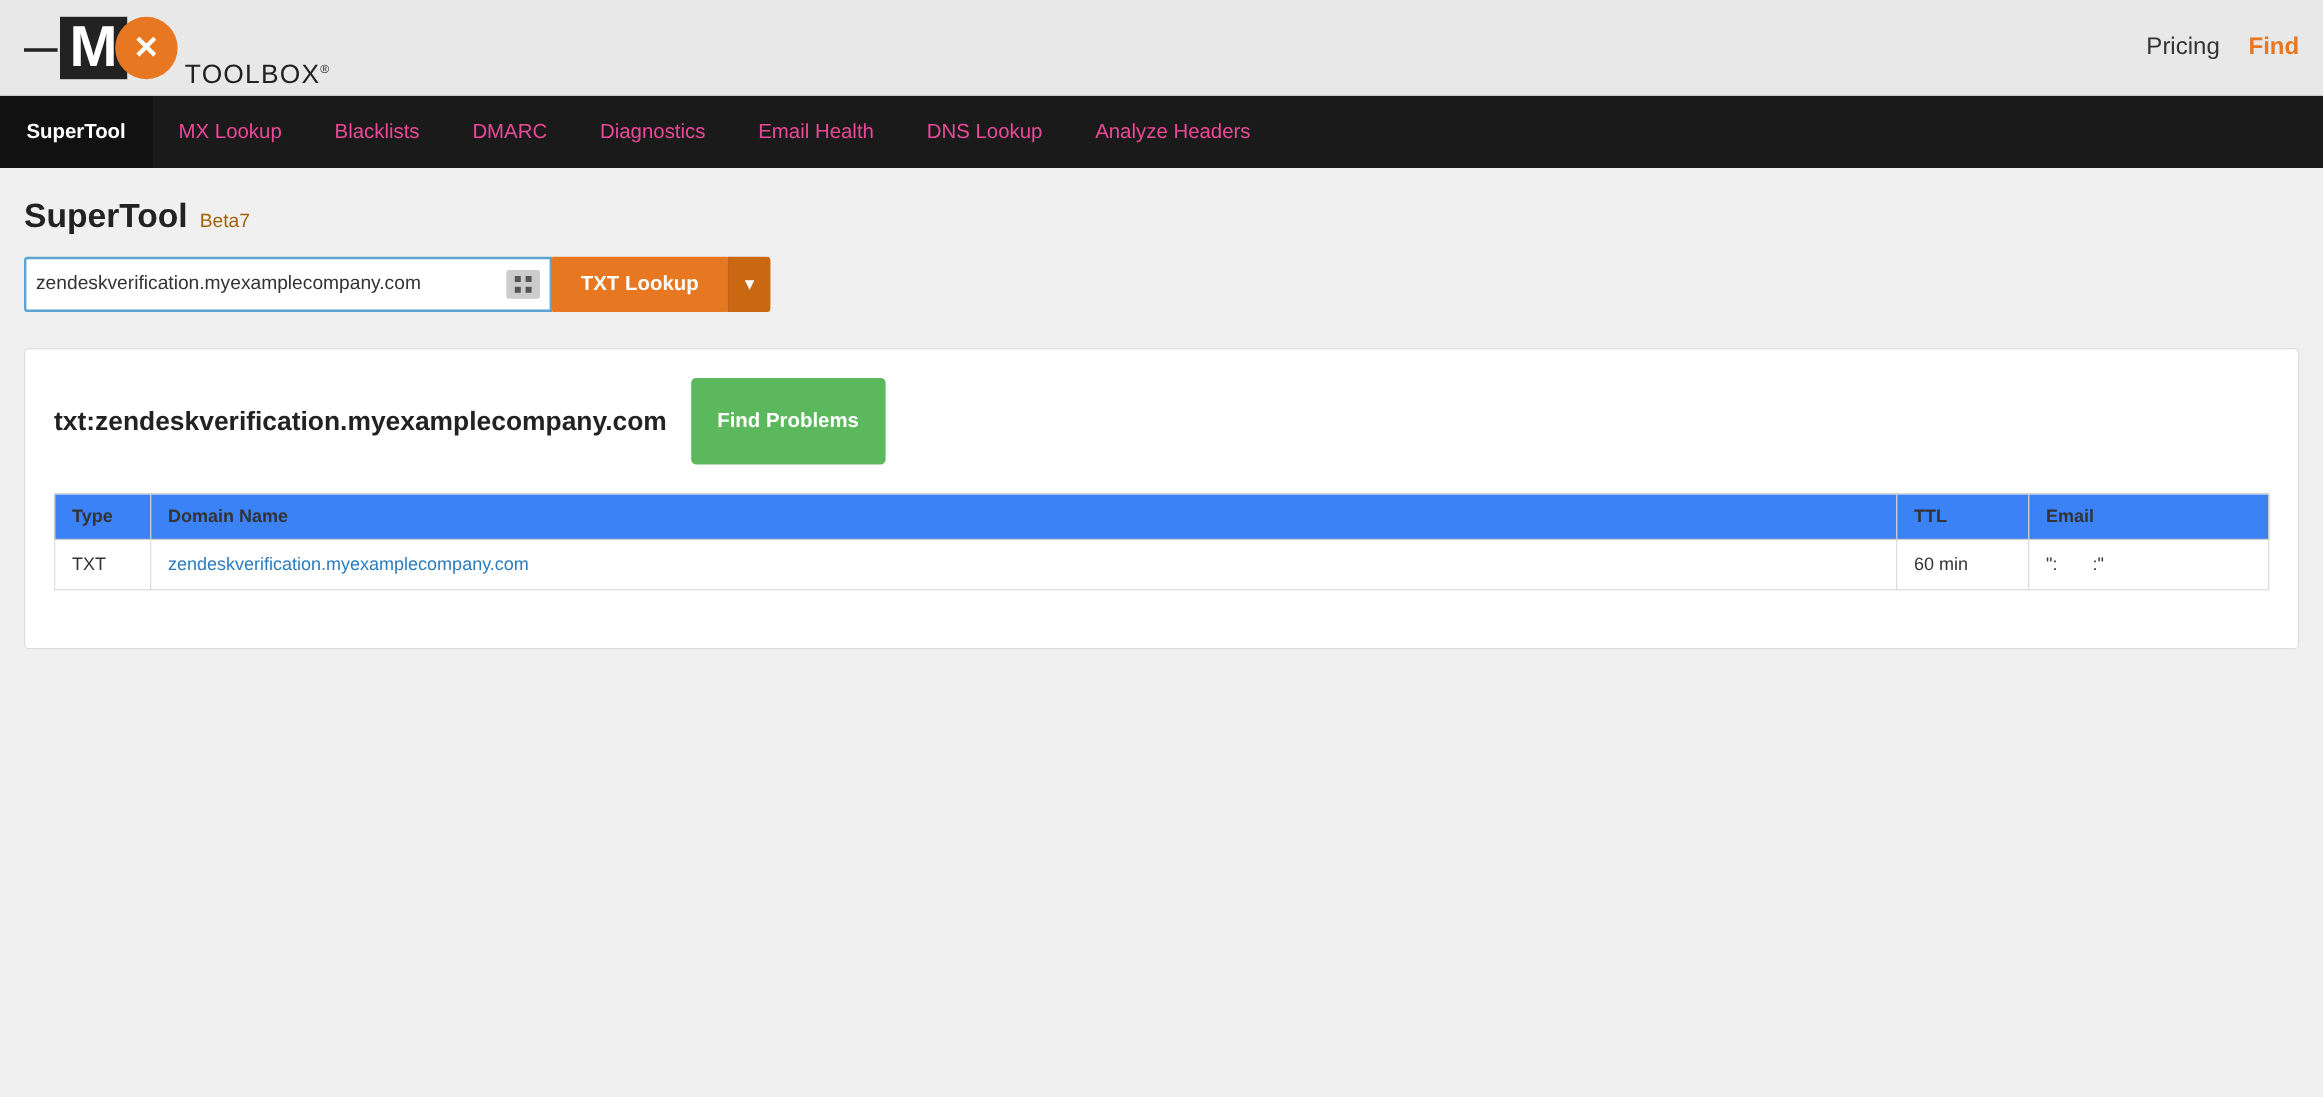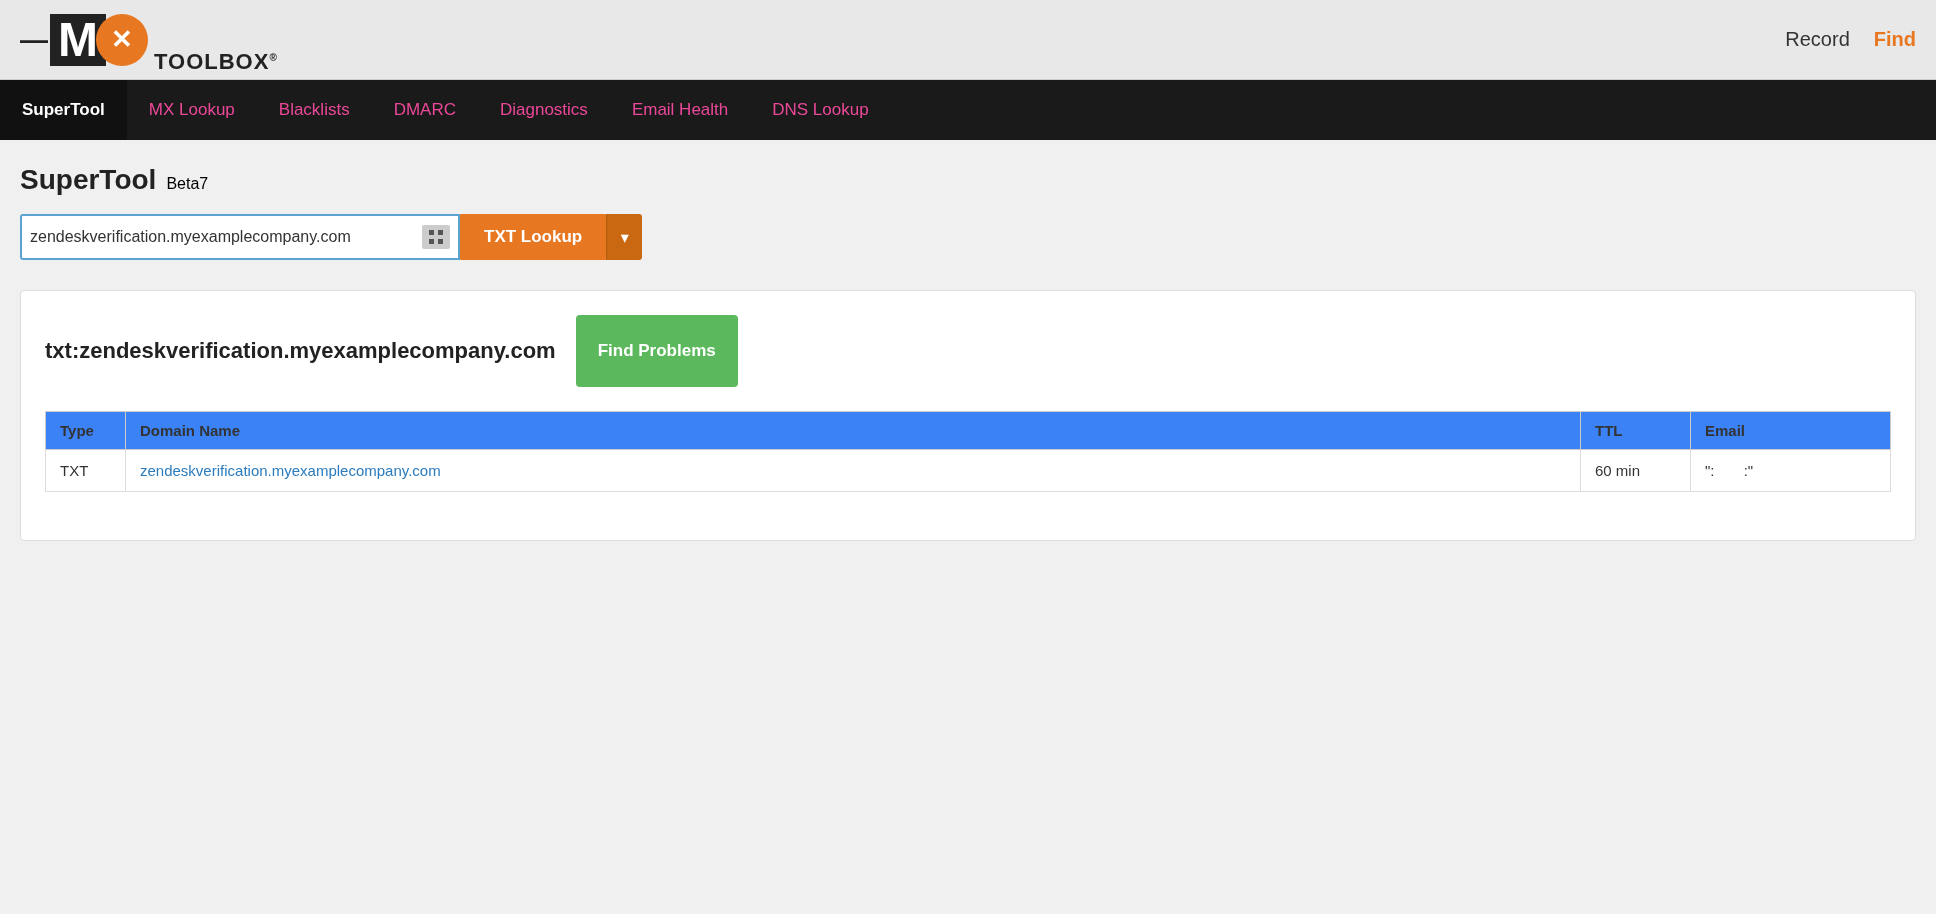--- a/index.html
+++ b/index.html
@@ -47,21 +47,21 @@
       z-index: 2;
       position: relative;
     }
     .logo-x {
       color: white;
       font-size: 26px;
       font-weight: 900;
     }
     .logo-toolbox {
       font-size: 22px;
-      font-weight: 700;
+      font-weight: 400;
       color: #222;
       margin-left: 6px;
       letter-spacing: 1px;
       margin-top: 44px;
     }
     .logo-toolbox sup {
       font-size: 10px;
     }
     .header-nav {
       display: flex;
@@ -112,21 +112,21 @@
       gap: 10px;
       margin-bottom: 18px;
     }
     .page-title {
       font-size: 28px;
       font-weight: 700;
       color: #222;
     }
     .page-beta {
       font-size: 16px;
-      color: #000000;
+      color: #a16207;
     }
 
     
     .search-area {
       display: flex;
       align-items: center;
       gap: 0;
       margin-bottom: 30px;
     }
     .search-input-wrapper {
@@ -274,33 +274,34 @@
 <div class="top-header">
   <div class="logo-area">
     <span class="logo-dash">—</span>
     <div class="logo-m">M</div>
     <div class="logo-circle">
       <span class="logo-x">✕</span>
     </div>
     <span class="logo-toolbox">TOOLBOX<sup>®</sup></span>
   </div>
   <div class="header-nav">
-    <a href="#" class="pricing-link">Record</a>
+    <a href="#" class="pricing-link">Pricing</a>
     <a href="#" class="tools-link">Find</a>
   </div>
 </div>
 
 <nav class="nav-bar">
   <a class="nav-item active">SuperTool</a>
   <a class="nav-item">MX Lookup</a>
   <a class="nav-item">Blacklists</a>
   <a class="nav-item">DMARC</a>
   <a class="nav-item">Diagnostics</a>
   <a class="nav-item">Email Health</a>
   <a class="nav-item">DNS Lookup</a>
+  <a class="nav-item">Analyze Headers</a>
 </nav>
 
 <div class="page-content">
 
   <div class="page-title-area">
     <span class="page-title">SuperTool</span>
     <span class="page-beta">Beta7</span>
   </div>
 
   <div class="search-area">

